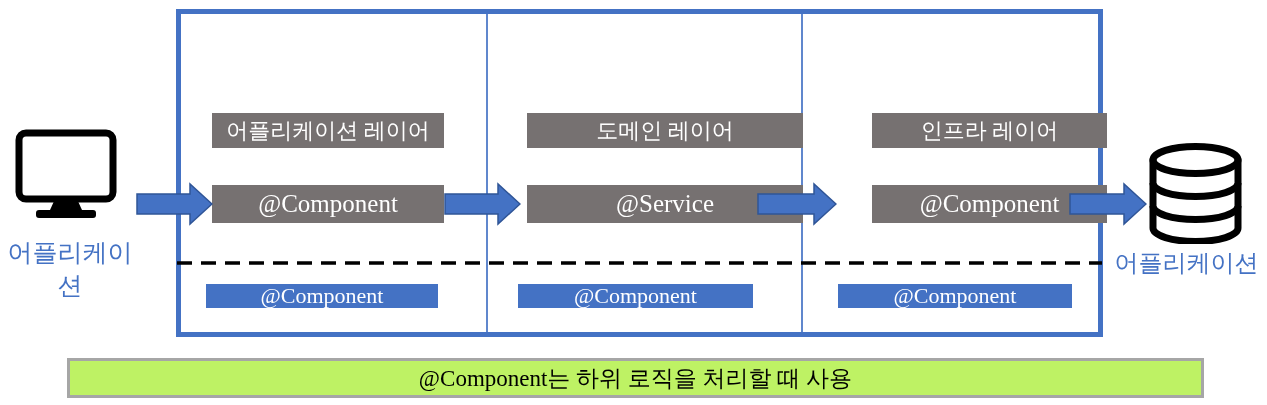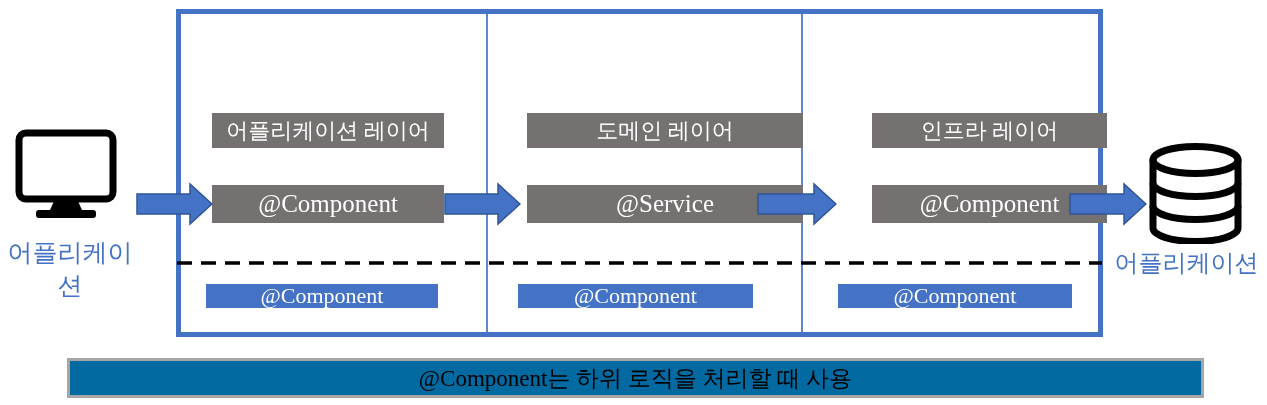--- a/index.html
+++ b/index.html
@@ -57,21 +57,21 @@
   }
   #database-icon{left:1147px;top:141px;width:97px;height:103px;}
   #database-label{
     left:1106px;top:247px;width:161px;text-align:center;
     color:var(--endpoint_label_blue);font-size:24px;
   }
 
   
   #caption-box{
     left:67px;top:358px;width:1137px;height:40px;
-    border:3px solid var(--caption_border);background:#0369a1;
+    border:3px solid var(--caption_border);background:#bef264;
     display:flex;align-items:center;justify-content:center;
     font-size:23px;color:#000000;
   }
 
   .icon svg{display:block;width:100%;height:100%;}
   .stroke-black{stroke:var(--icon_black);fill:none;}
 </style>
 </head>
 <body>
 

